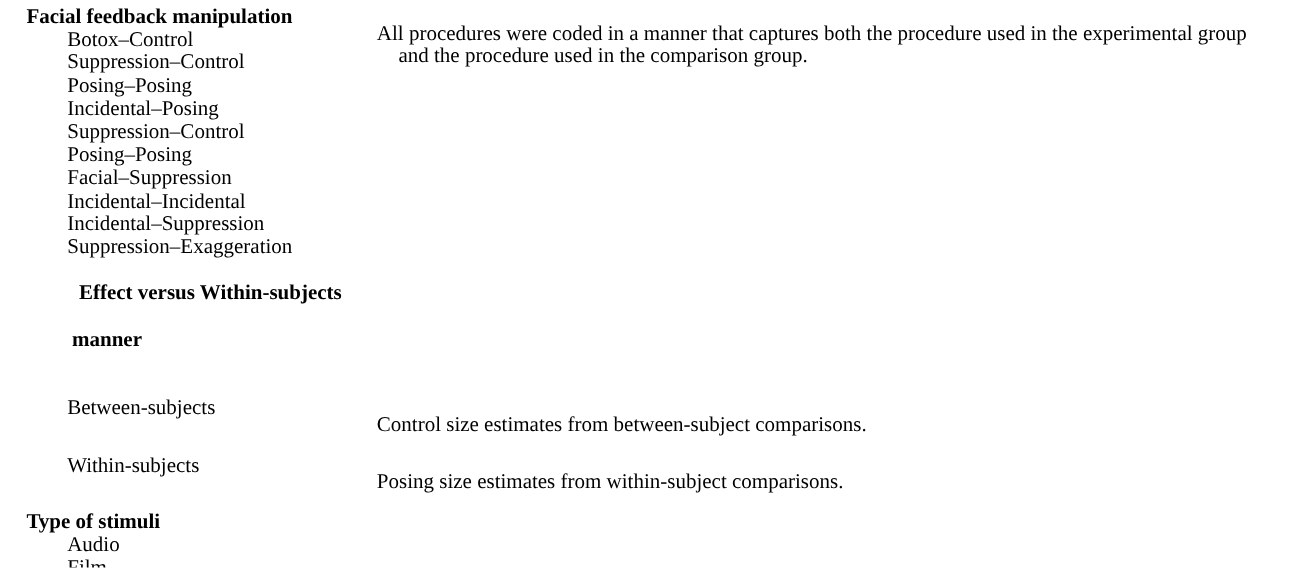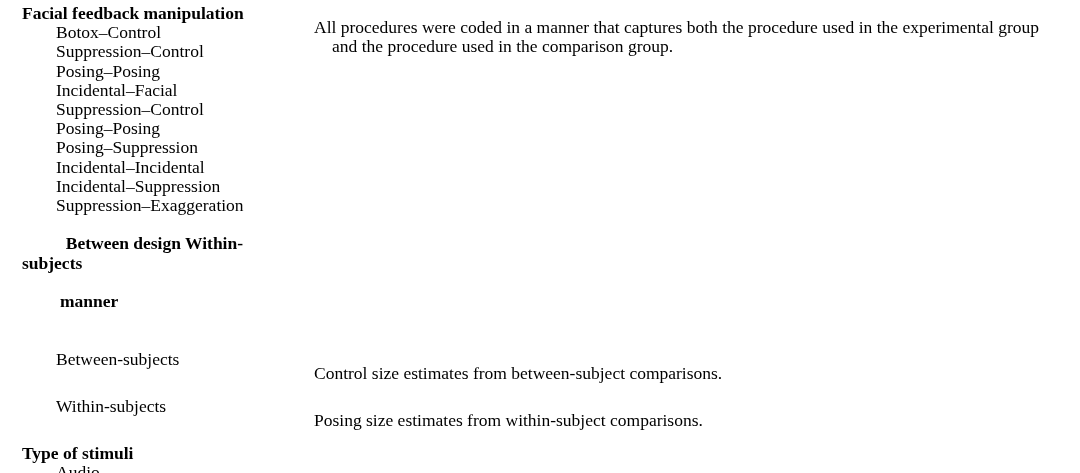--- a/index.html
+++ b/index.html
@@ -84,44 +84,44 @@
       <tr>
         <td class="row-label indent">Botox–Control</td>
       </tr>
       <tr>
         <td class="row-label indent">Suppression–Control</td>
       </tr>
       <tr>
         <td class="row-label indent">Posing–Posing</td>
       </tr>
       <tr>
-        <td class="row-label indent">Incidental–Facial</td>
+        <td class="row-label indent">Incidental–Posing</td>
       </tr>
       <tr>
         <td class="row-label indent">Suppression–Control</td>
       </tr>
       <tr>
         <td class="row-label indent">Posing–Posing</td>
       </tr>
       <tr>
-        <td class="row-label indent">Posing–Suppression</td>
+        <td class="row-label indent">Facial–Suppression</td>
       </tr>
       <tr>
         <td class="row-label indent">Incidental–Incidental</td>
       </tr>
       <tr>
         <td class="row-label indent">Incidental–Suppression</td>
       </tr>
       <tr>
         <td class="row-label indent">Suppression–Exaggeration</td>
       </tr>
 
       <tr>
         <td class="row-label header">
-          <span>Between design Within-subjects</span>
+          <span>Effect versus Within-subjects</span>
           <span class="subline">manner</span>
         </td>
         <td class="spacer-cell">&nbsp;</td>
       </tr>
       <tr>
         <td class="row-label indent">Between-subjects</td>
         <td class="row-desc">
           <p>Control size estimates from between-subject comparisons.</p>
         </td>
       </tr>

